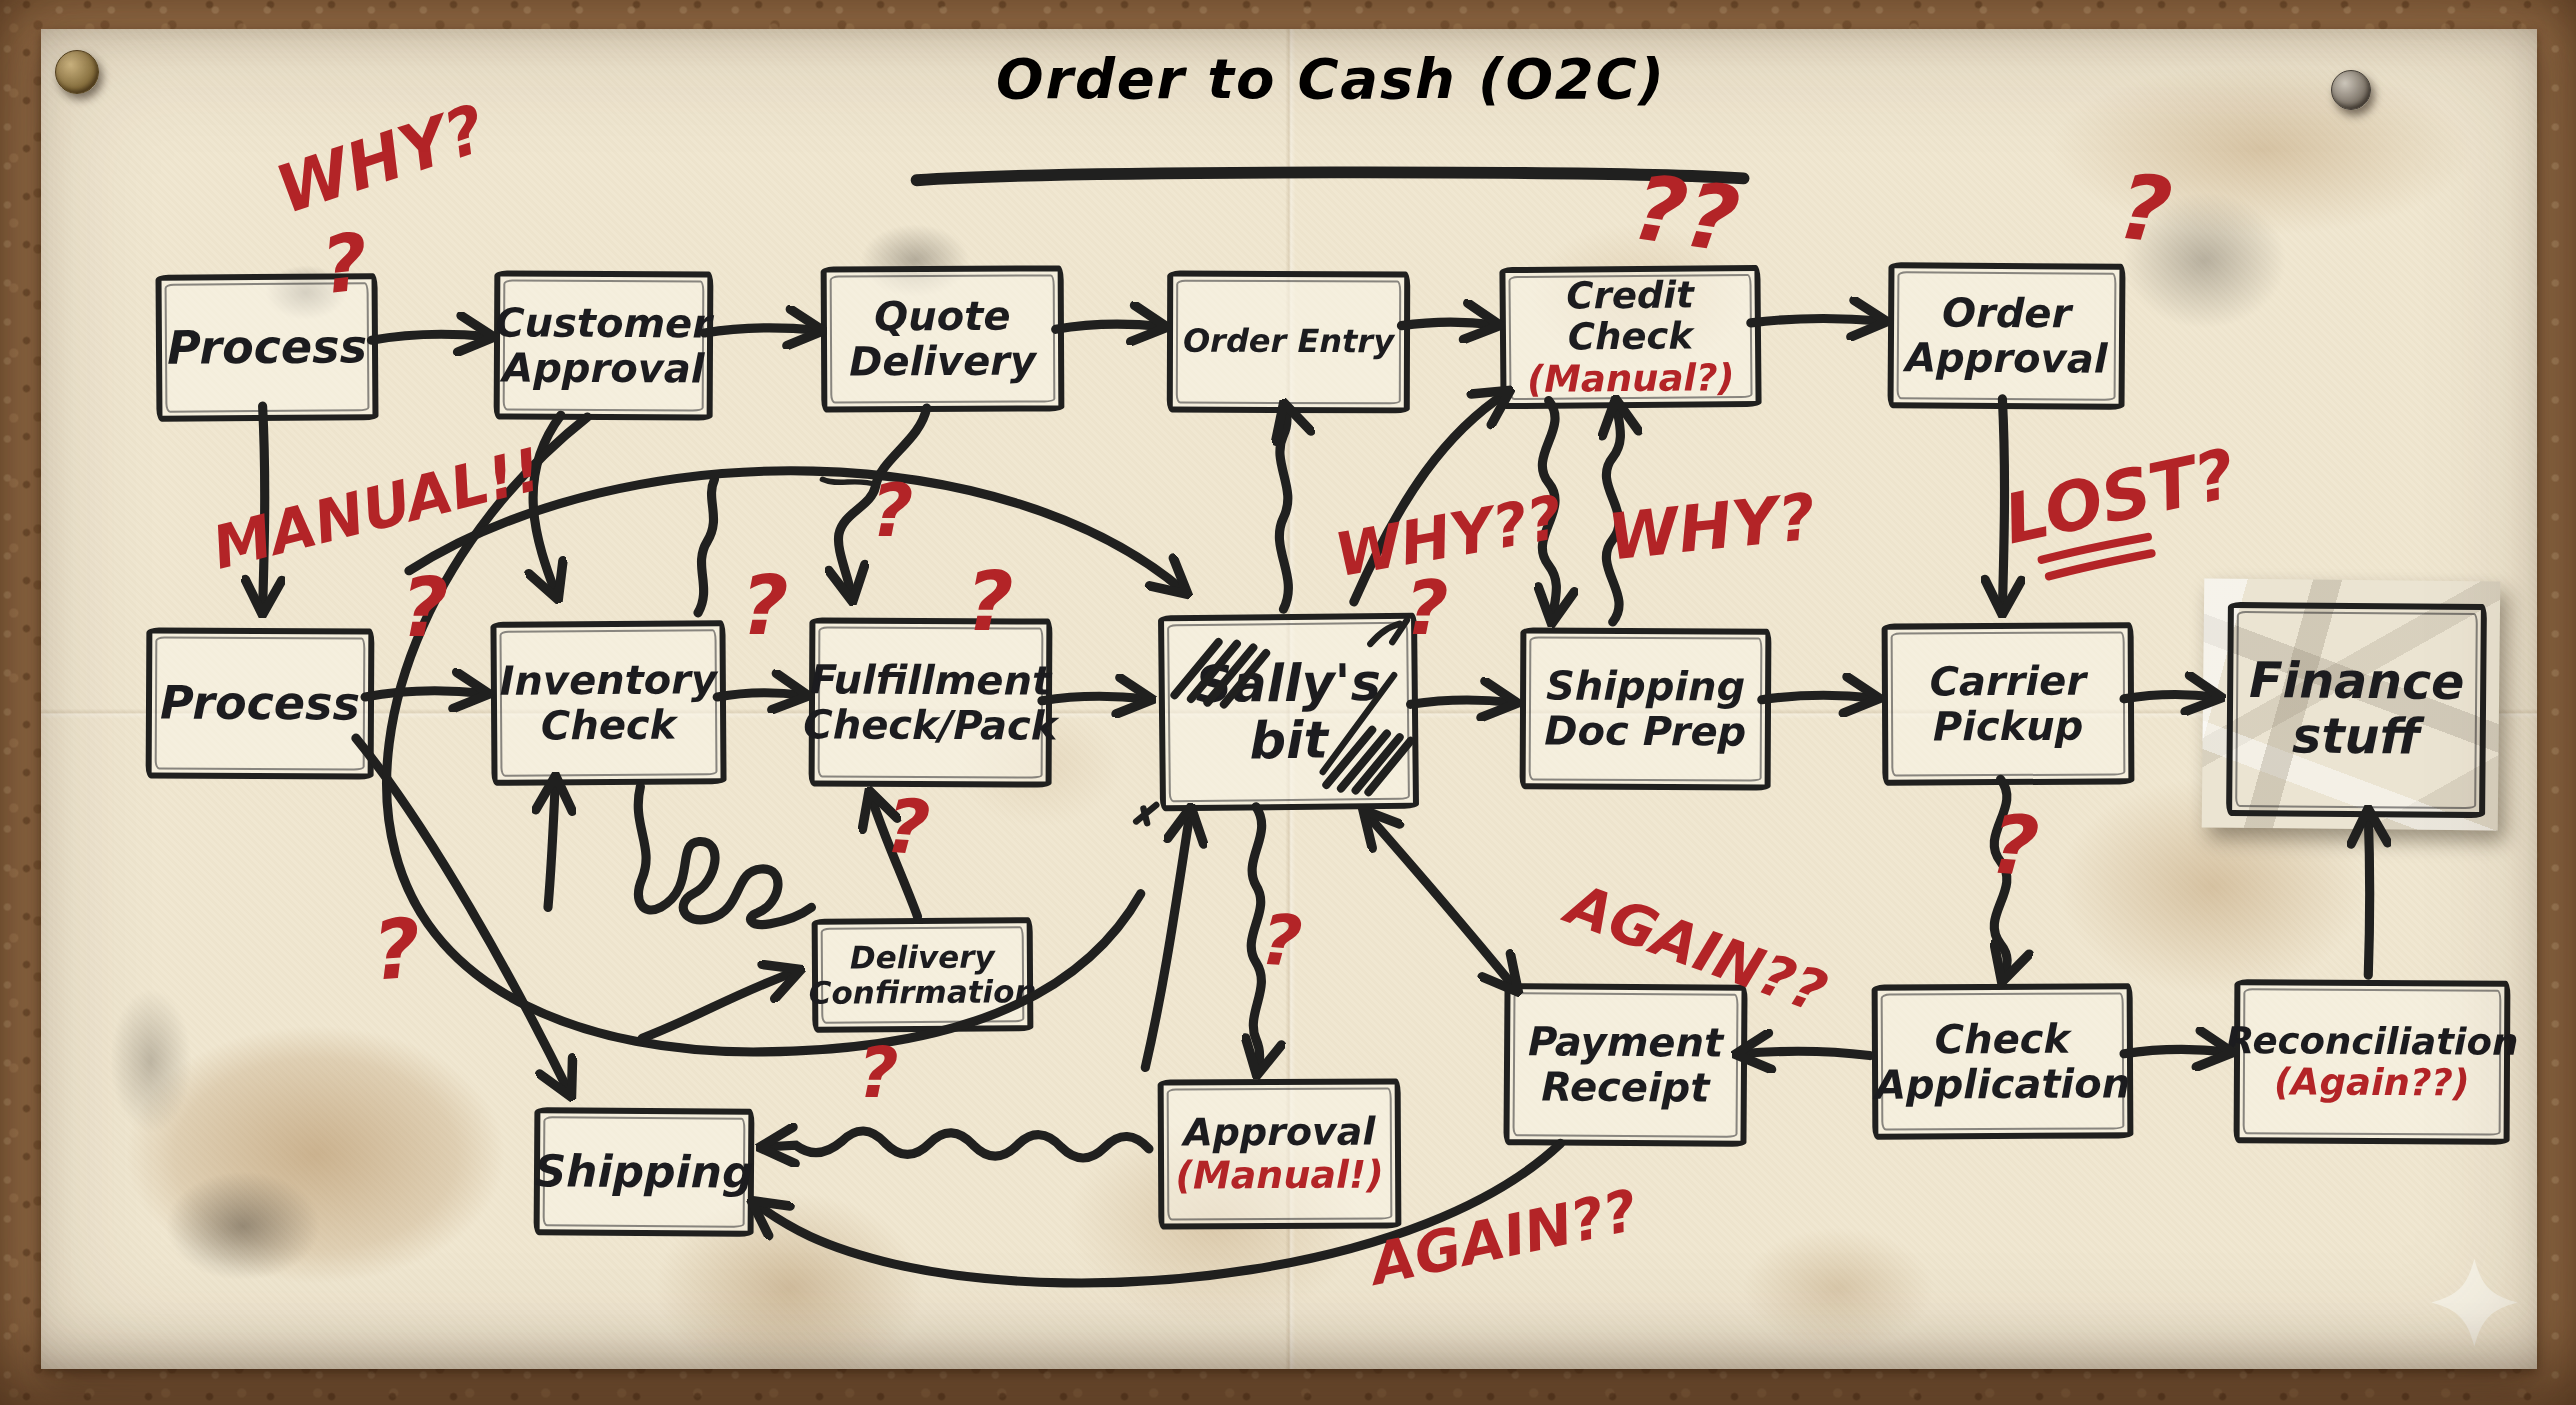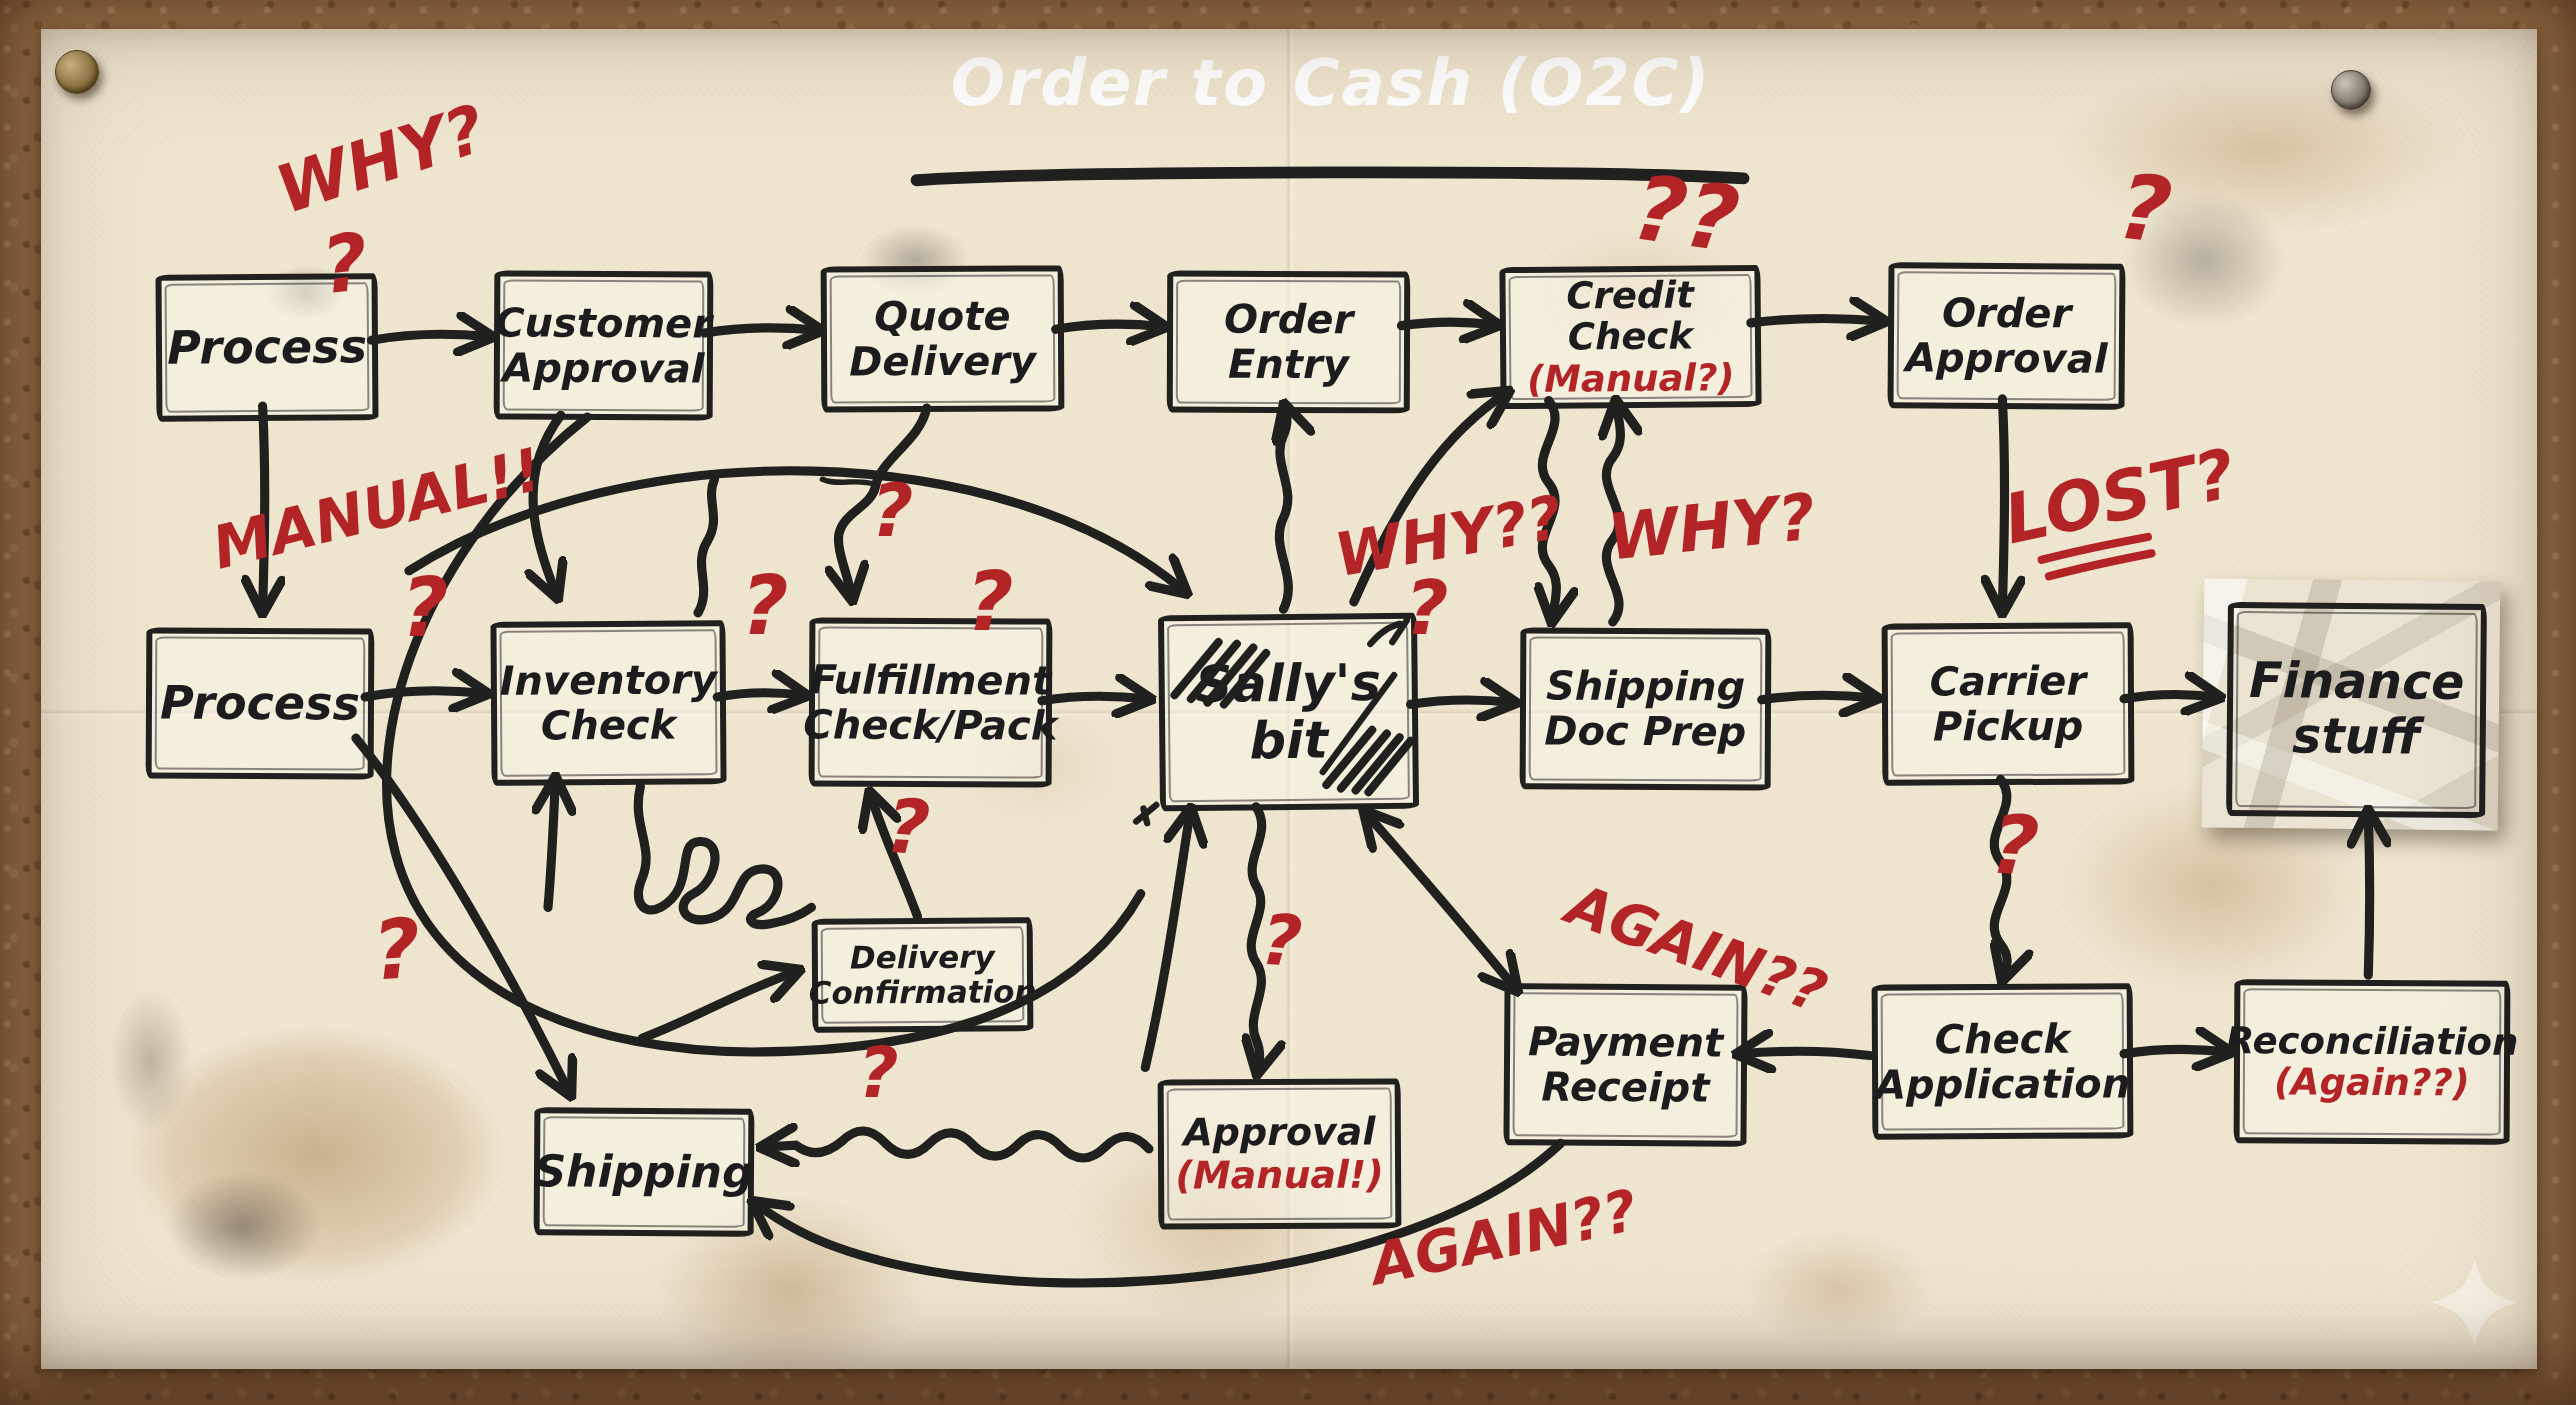--- a/index.html
+++ b/index.html
@@ -29,21 +29,21 @@
       radial-gradient(ellipse 293px 119px at 89% 9%, rgba(150,105,50,.28), transparent 72%),
       radial-gradient(ellipse 156px 105px at 64% 20%, rgba(160,115,60,.18), transparent 70%),
       radial-gradient(ellipse 210px 146px at 47% 89%, rgba(150,105,50,.24), transparent 70%),
       radial-gradient(ellipse 137px 87px at 72% 94%, rgba(140,95,40,.22), transparent 70%),
       radial-gradient(ellipse 119px 87px at 40% 55%, rgba(160,120,70,.12), transparent 70%),
       repeating-linear-gradient(45deg, rgba(190,170,130,.05) 0 2.7px, transparent 2.7px 5.5px);
     box-shadow:0 14.6px 40px rgba(35,18,4,.5), 0 2.7px 9.1px rgba(35,18,4,.4);
   }
   .smudge{position:absolute;border-radius:50%;pointer-events:none;z-index:2;}
   #title{position:absolute;left:869px;top:46px;width:924px;text-align:center;
-    font-size:64px;font-weight:bold;font-style:italic;color:#ffffff;z-index:10;letter-spacing:1.8px;}
+    font-size:56px;font-weight:bold;font-style:italic;color:#000000;z-index:10;letter-spacing:1.8px;}
   .box{position:absolute;z-index:8;border:6.4px solid #20201f;background:rgba(250,246,233,.55);
     display:flex;flex-direction:column;align-items:center;justify-content:center;text-align:center;
     font-style:italic;font-weight:bold;color:#1c1c1f;line-height:1.12;
     border-radius:12.8px 4.6px 14.6px 5.5px / 5.5px 14.6px 4.6px 12.8px;}
   .box::before{content:"";position:absolute;inset:2.7px;border:2.3px solid rgba(28,28,31,.5);
     border-radius:9.1px 3.7px 11px 4.6px / 4.6px 11px 3.7px 9.1px;pointer-events:none;}
   .box .sub{display:block;}
   .red,.red-note{color:#b32427;}
   .red-note{position:absolute;z-index:20;font-weight:bold;font-style:italic;white-space:nowrap;text-align:center;}
   #finance-patch{position:absolute;left:2203px;top:580px;width:296px;height:249px;z-index:7;
@@ -79,21 +79,21 @@
 
 <div class="box" style="left:156px;top:274px;width:210px;height:135px;font-size:46px;transform:rotate(-.4deg);">
     <span>Process</span>
   </div>
 <div class="box" style="left:494px;top:271px;width:207px;height:137px;font-size:40px;transform:rotate(.3deg);">
     <span>Customer Approval</span>
   </div>
 <div class="box" style="left:821px;top:266px;width:231px;height:134px;font-size:40px;transform:rotate(-.3deg);">
     <span>Quote Delivery</span>
   </div>
-<div class="box" style="left:1167px;top:271px;width:231px;height:130px;font-size:40px;transform:rotate(.2deg);">
+<div class="box" style="left:1167px;top:271px;width:231px;height:130px;font-size:32px;transform:rotate(.2deg);">
     <span>Order Entry</span>
   </div>
 <div class="box" style="left:1500px;top:266px;width:249px;height:130px;font-size:37px;transform:rotate(-.5deg);">
     <span>Credit Check</span>
     <span class="sub red">(Manual?)</span>
   </div>
 <div class="box" style="left:1888px;top:263px;width:225px;height:134px;font-size:40px;transform:rotate(.4deg);">
     <span>Order Approval</span>
   </div>
 

